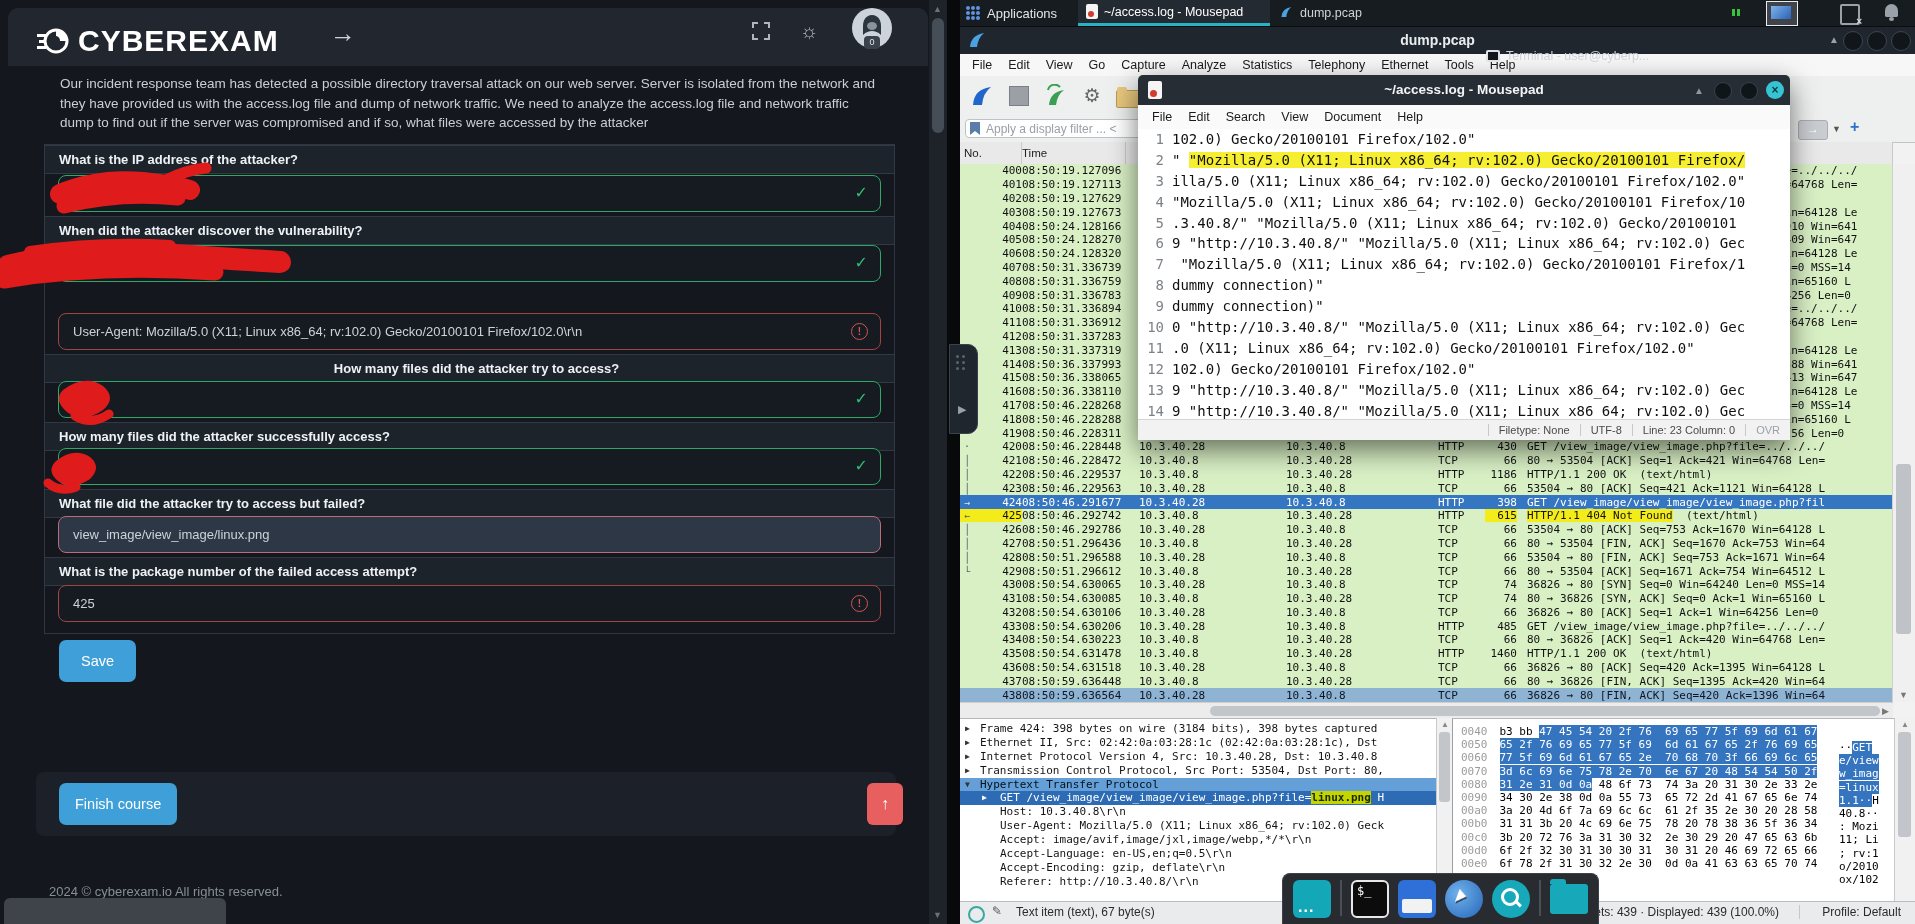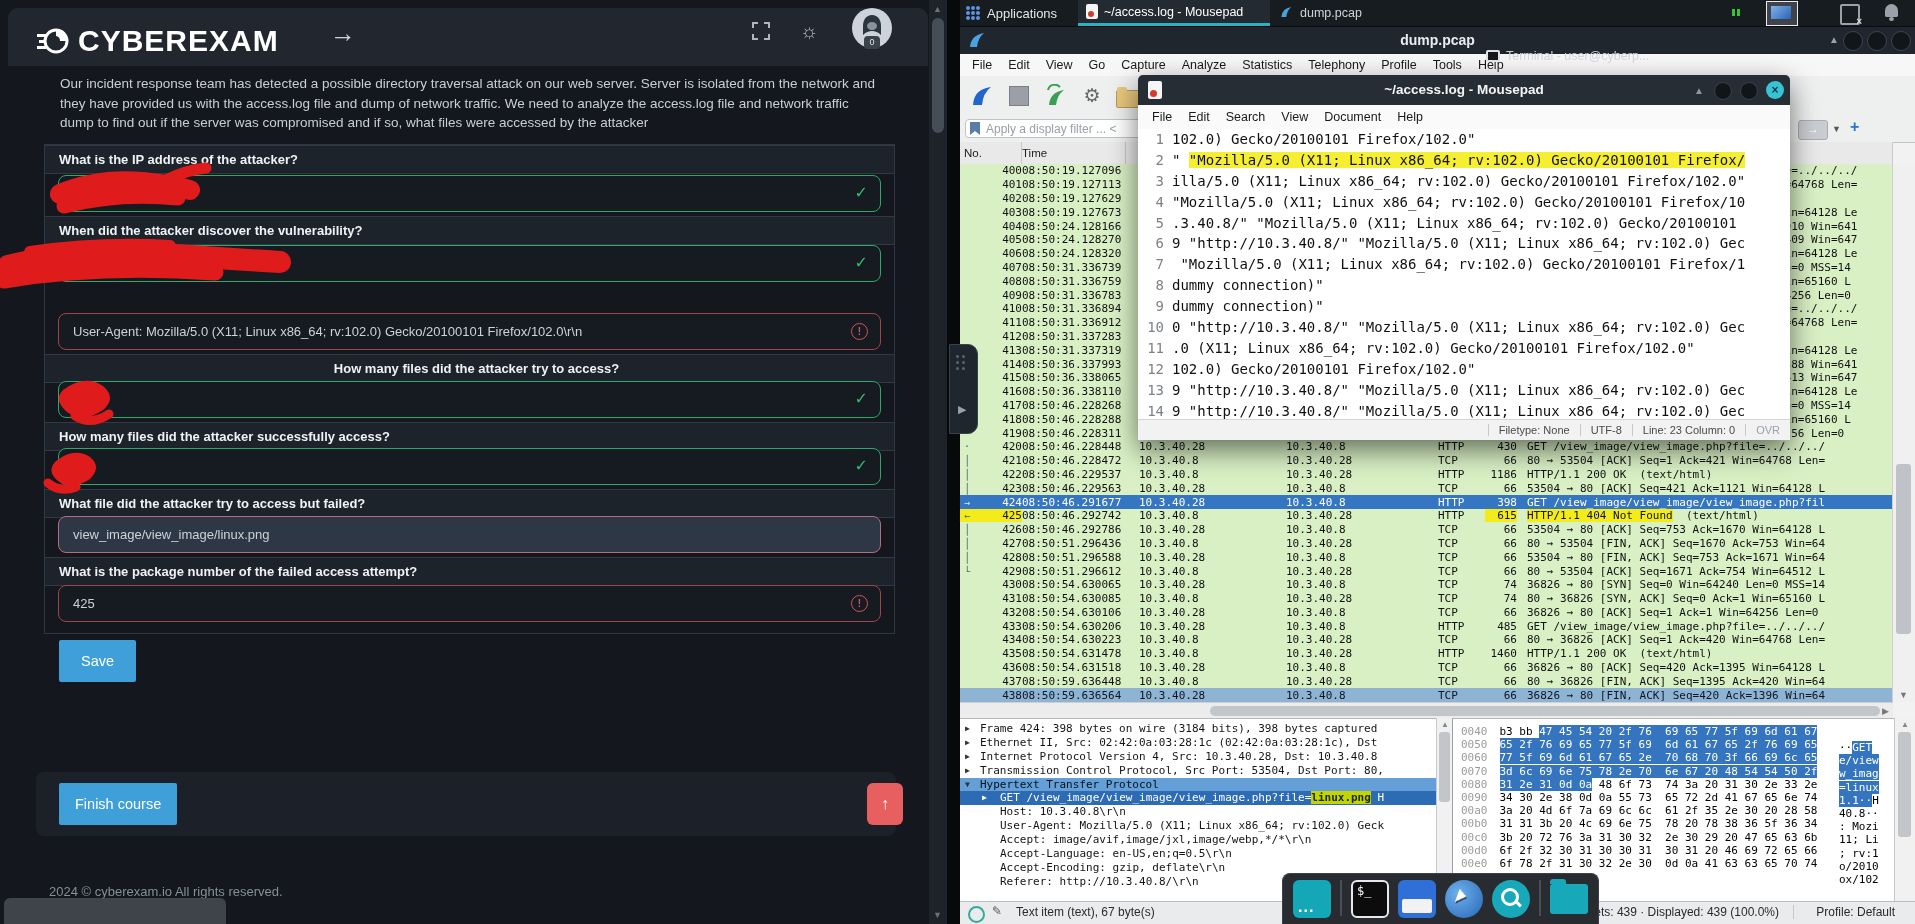--- a/index.html
+++ b/index.html
@@ -24,21 +24,21 @@
            background:#1d232b;border:1px solid #323945;font-size:13px;font-weight:bold;color:#eef1f5;}
   .q-input{position:absolute;left:13px;width:767px;height:35px;line-height:35px;border-radius:8px;
            background:#161b22;padding:0 40px 0 14px;font-size:13px;color:#ccd2d9;white-space:nowrap;overflow:hidden;}
   .q-input.correct{border:1px solid #2da866;}
   .q-input.error{border:1px solid #a14444;}
   .q-input.focused{border:1px solid #b86d7a;background:#2d3745;}
   .ok-ic{position:absolute;right:12px;top:8px;color:#2fbf72;font-size:16px;font-weight:bold;line-height:18px;}
   .err-ic{position:absolute;right:12px;top:9px;width:15px;height:15px;border:1.5px solid #d05555;border-radius:50%;
           color:#d05555;font-size:10px;font-weight:bold;text-align:center;line-height:15px;}
   .scribble{position:absolute;z-index:5;pointer-events:none;}
-  .btn-blue{background:#3f9fd8;color:#fff;border:none;border-radius:2px;font-size:14.5px;
+  .btn-blue{background:#3f9fd8;color:#fff;border:none;border-radius:7px;font-size:14.5px;
             font-family:inherit;cursor:pointer;}
   #save-btn{left:59px;top:640px;height:42px;padding:0 22px;}
   .finish-panel{left:36px;top:772px;width:860px;height:64px;background:#1c2129;border-radius:8px;}
   #finish-btn{left:59px;top:783px;height:42px;padding:0 16px;}
   #up-btn{left:867px;top:783px;width:36px;height:42px;background:#e85f5f;color:#fff;border:none;
           border-radius:6px;font-size:16px;cursor:pointer;}
   .exam-footer{left:49px;top:884px;font-size:13px;color:#878e97;}
   .exam-ver{left:875px;top:936px;font-size:13px;color:#878e97;}
   .tooltip-remnant{left:4px;top:898px;width:222px;height:26px;background:#474c52;border-radius:6px 6px 0 0;opacity:.85;}
   .exam-scroll{left:929px;top:0;width:18px;height:924px;background:#1e232a;}
@@ -149,21 +149,21 @@
   .hxsel{background:#3575c0;color:#fff;}
   .hex-vs{position:absolute;top:692px;right:0;width:20px;height:184px;background:#f1f1f1;border-left:1px solid #c9c9c9;}
   .hex-vs .up{position:absolute;left:6px;top:2px;font-size:8px;color:#888;}
   .hex-vs .thumb{position:absolute;left:3px;top:14px;width:13px;height:105px;background:#c2c5c9;border-radius:3px;}
   .ws-status{position:absolute;left:0;right:0;bottom:0;height:22px;background:#e9ebed;border-top:1px solid #b9bdc1;
              font-size:12px;color:#2b2b2b;}
   .ws-status .oic{position:absolute;left:8px;top:4px;width:13px;height:13px;border:2px solid #38a8a0;border-radius:50%;}
   .ws-status .pic{position:absolute;left:32px;top:2px;color:#555;}
   .ws-status .ltxt{position:absolute;left:56px;top:3px;}
   .ws-status .packets{position:absolute;right:136px;top:3px;}
-  .ws-status .profile{position:absolute;right:20px;top:3px;border-left:1px solid #c4c8cc;padding-left:22px;}
+  .ws-status .profile{position:absolute;right:14px;top:3px;border-left:1px solid #c4c8cc;padding-left:22px;}
   
   #mousepad{left:178px;top:75px;width:652px;height:365px;z-index:40;box-shadow:0 10px 28px rgba(0,0,0,.55);
             background:#fff;border-radius:5px 5px 0 0;}
   .mp-title{position:absolute;top:0;left:0;right:0;height:30px;background:#272d35;border-radius:5px 5px 0 0;}
   .mp-ic{position:absolute;left:10px;top:6px;width:14px;height:18px;background:#f5f5f5;border-radius:2px;}
   .mp-ic::after{content:"";position:absolute;left:2px;bottom:2px;width:7px;height:7px;border-radius:50%;background:#d23b2f;}
   .mp-title-text{position:absolute;width:100%;text-align:center;line-height:30px;font-size:13.5px;font-weight:bold;color:#f2f4f6;}
   .mp-shade{position:absolute;right:86px;top:10px;color:#8d97a1;font-size:10px;}
   .mp-circ{position:absolute;top:7px;width:16px;height:16px;border-radius:50%;background:#10151a;border:1px solid #39424b;}
   .mp-close{position:absolute;right:6px;top:6px;width:18px;height:18px;border-radius:50%;background:#36c3d3;
@@ -351,21 +351,21 @@
       </div>
       <div class="ws-menu">
           <span>File</span>
           <span>Edit</span>
           <span>View</span>
           <span>Go</span>
           <span>Capture</span>
           <span>Analyze</span>
           <span>Statistics</span>
           <span>Telephony</span>
-          <span>Profile</span>
+          <span>Ethernet</span>
           <span>Tools</span>
           <span>Help</span>
         </div>
       <div class="ws-toolbar">
         <span class="tbi fin-blue">
           <svg width="24" height="24" viewBox="0 0 24 24">
               <path d="M3,21 Q4,5 21,3 Q13,9 12,21 Z" fill="#2266cc"></path>
             </svg>
           </span>
         <span class="tbi square"></span>

